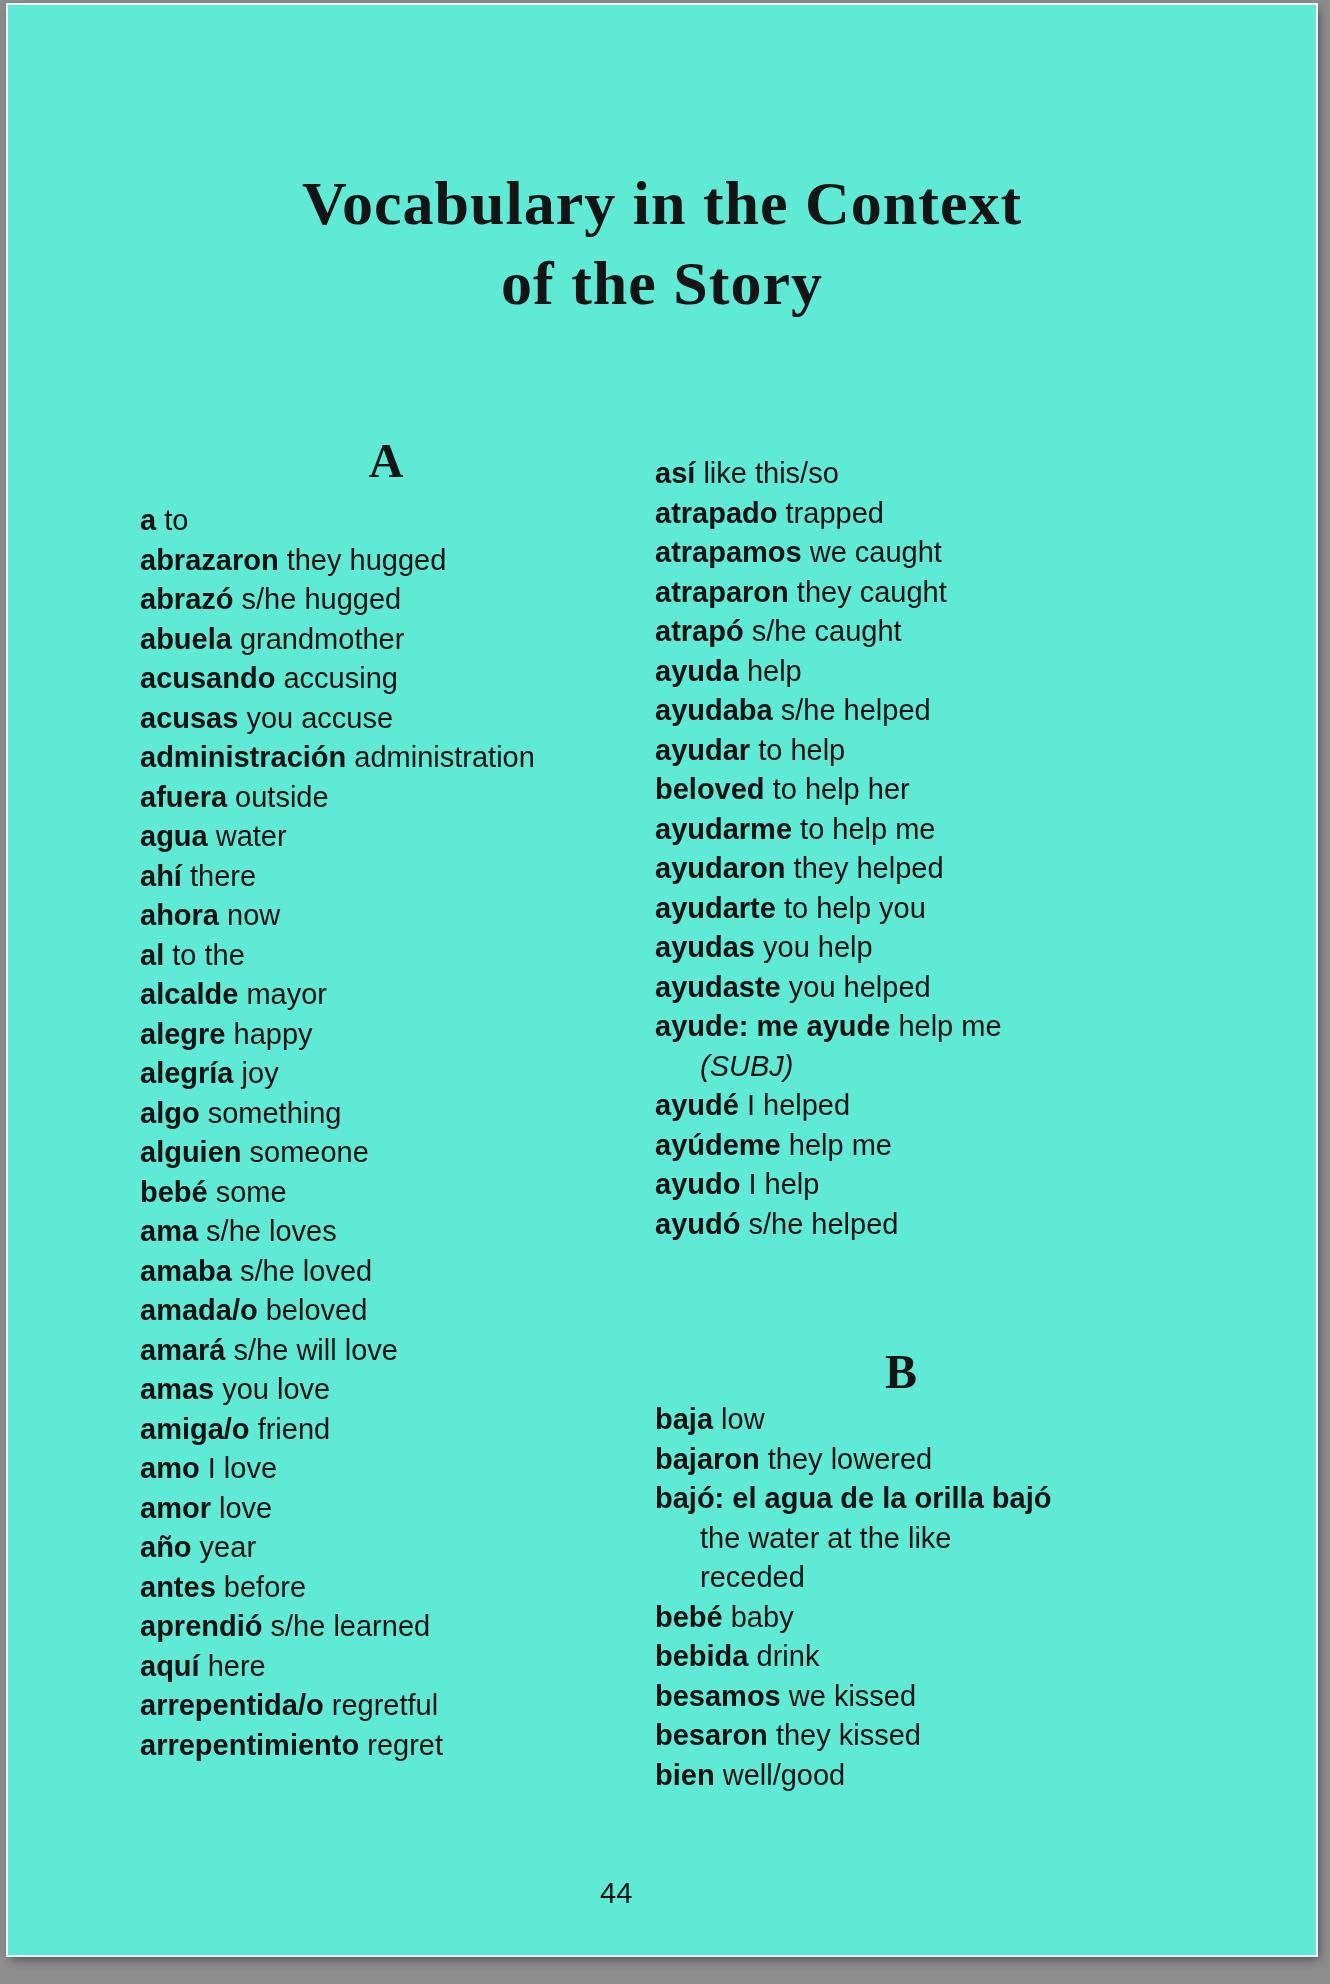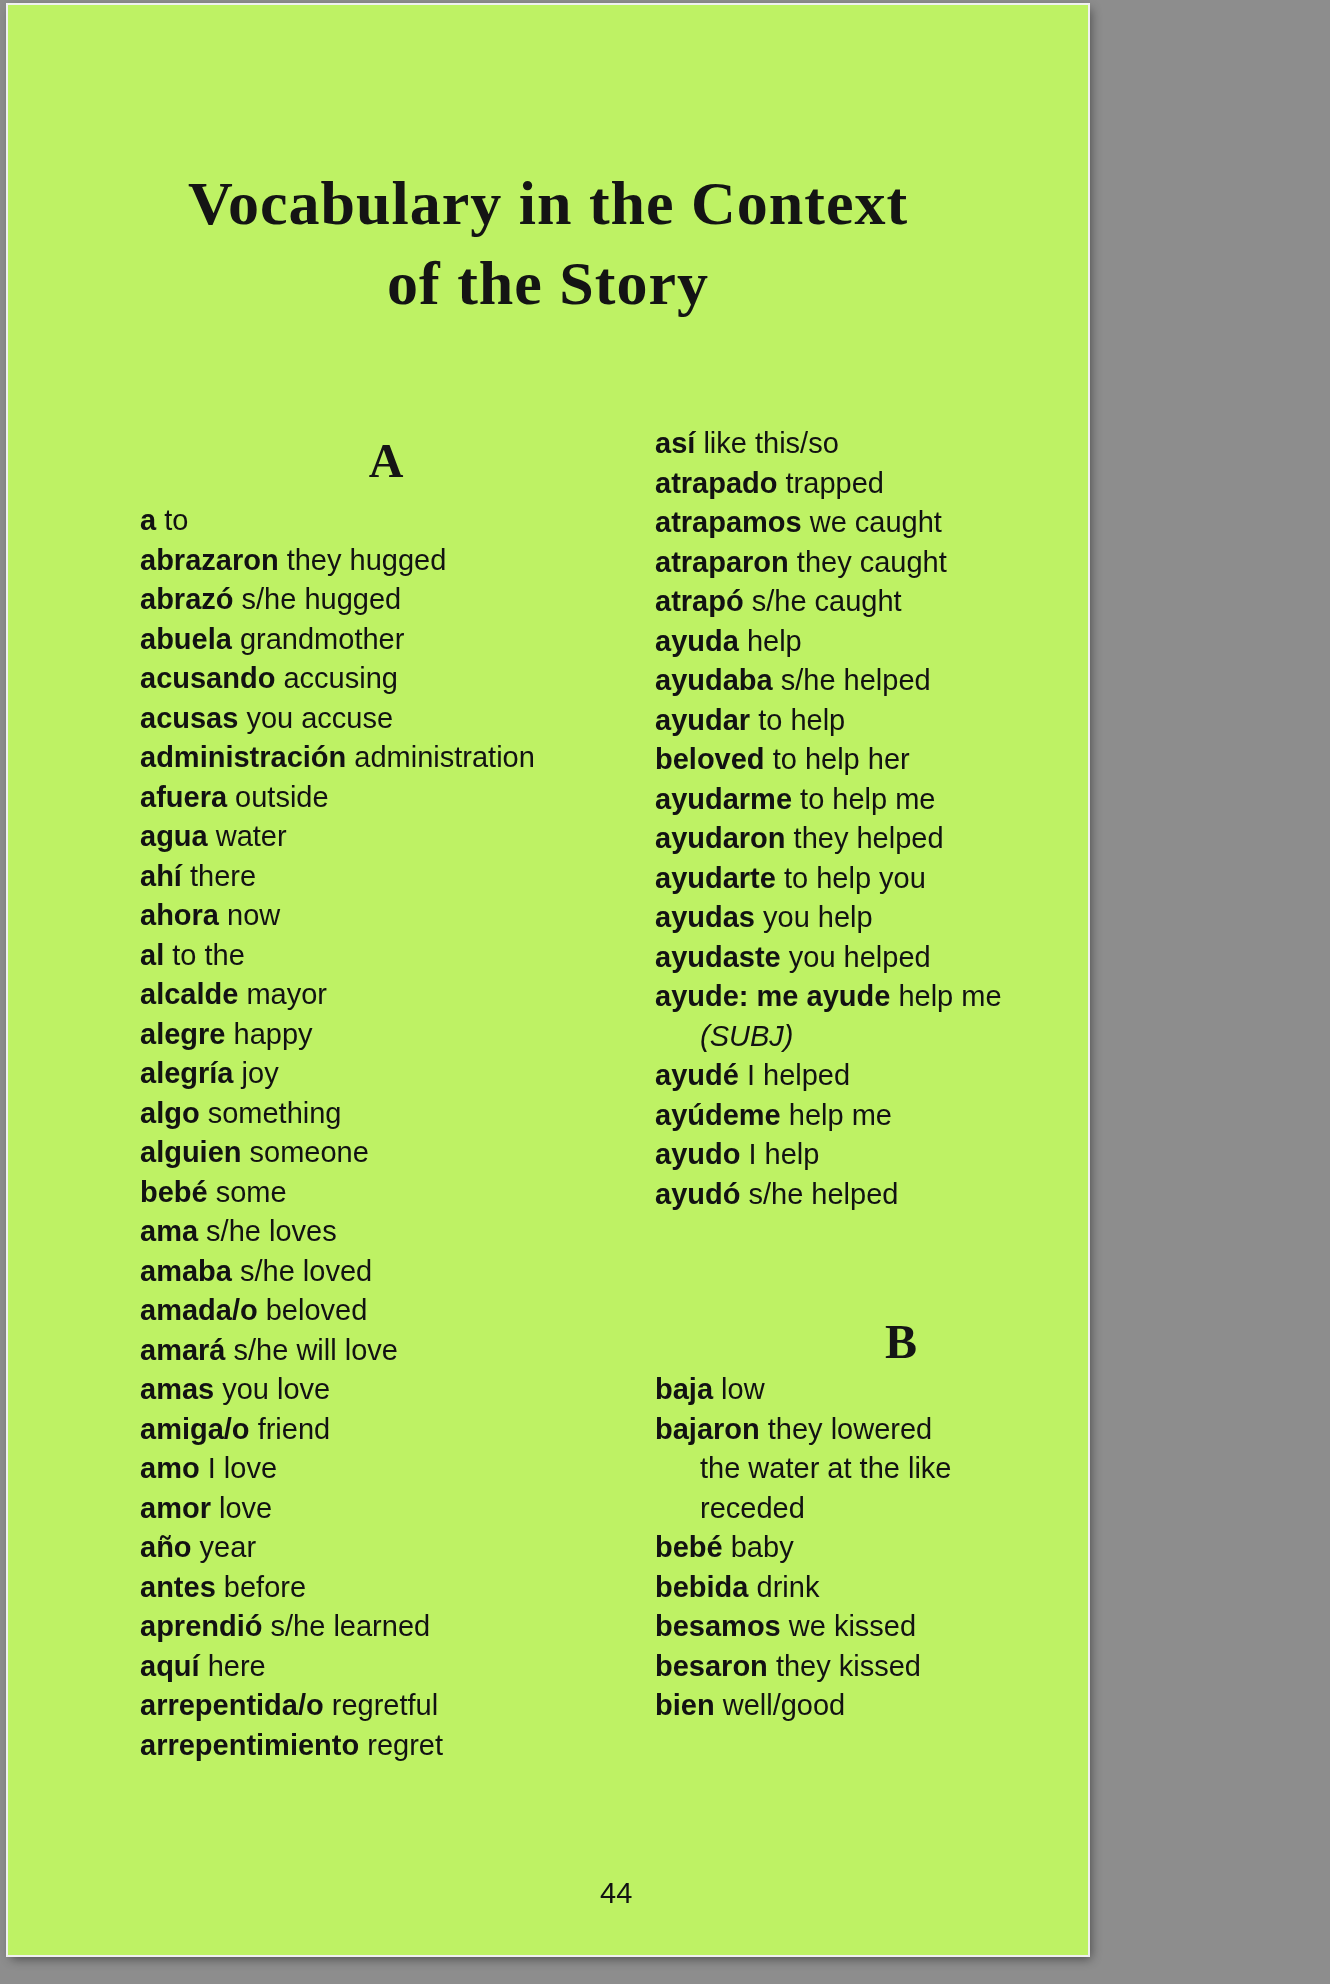--- a/index.html
+++ b/index.html
@@ -6,22 +6,22 @@
   body {
     width: 1330px; height: 1984px;
     background: #8d8d8d;
     position: relative;
     overflow: hidden;
     font-family: "Liberation Sans", sans-serif;
   }
   .page {
     position: absolute;
     left: 8px; top: 5px;
-    width: 1080px; height: 1950px;
-    background: #bef264;
+    width: 1308px; height: 1950px;
+    background: #5eead4;
     box-shadow: 0 0 0 2px #f0f0f0, 3px 4px 10px rgba(0,0,0,0.45);
   }
   .title {
     position: absolute;
     top: 158px; left: 0;
     width: 100%;
     margin: 0;
     text-align: center;
     font-family: "Liberation Serif", "DejaVu Serif", serif;
     font-weight: bold;
@@ -31,21 +31,21 @@
     letter-spacing: 1px;
   }
   .col {
     position: absolute;
     width: 492px;
     font-size: 29px;
     line-height: 39.5px;
     color: #121212;
   }
   .col-left  { left: 132px; top: 428px; }
-  .col-right { left: 647px; top: 419px; }
+  .col-right { left: 647px; top: 449px; }
   .letter {
     font-family: "Liberation Serif", "DejaVu Serif", serif;
     font-weight: bold;
     font-size: 48px;
     line-height: 56px;
     height: 56px;
     text-align: center;
     color: #151515;
   }
   .letter-a { margin-bottom: 12px; }
@@ -127,21 +127,21 @@
         <div class="entry"><span class="term">ayude: me ayude</span> help me<div class="cont"><em>(SUBJ)</em></div></div>
         <div class="entry"><span class="term">ayudé</span> I helped</div>
         <div class="entry"><span class="term">ayúdeme</span> help me</div>
         <div class="entry"><span class="term">ayudo</span> I help</div>
         <div class="entry"><span class="term">ayudó</span> s/he helped</div>
       </div>
     <div class="letter letter-b">B</div>
     <div id="entries-b">
         <div class="entry"><span class="term">baja</span> low</div>
         <div class="entry"><span class="term">bajaron</span> they lowered</div>
-        <div class="entry"><div class="cont">the water at the like</div><div class="cont">receded</div></div>
+        <div class="entry"><span class="term">bajó: el agua de la orilla bajó</span><div class="cont">the water at the like</div><div class="cont">receded</div></div>
         <div class="entry"><span class="term">bebé</span> baby</div>
         <div class="entry"><span class="term">bebida</span> drink</div>
         <div class="entry"><span class="term">besamos</span> we kissed</div>
         <div class="entry"><span class="term">besaron</span> they kissed</div>
         <div class="entry"><span class="term">bien</span> well/good</div>
       </div>
   </div>
 
   <div class="pagenum">44</div>
 

